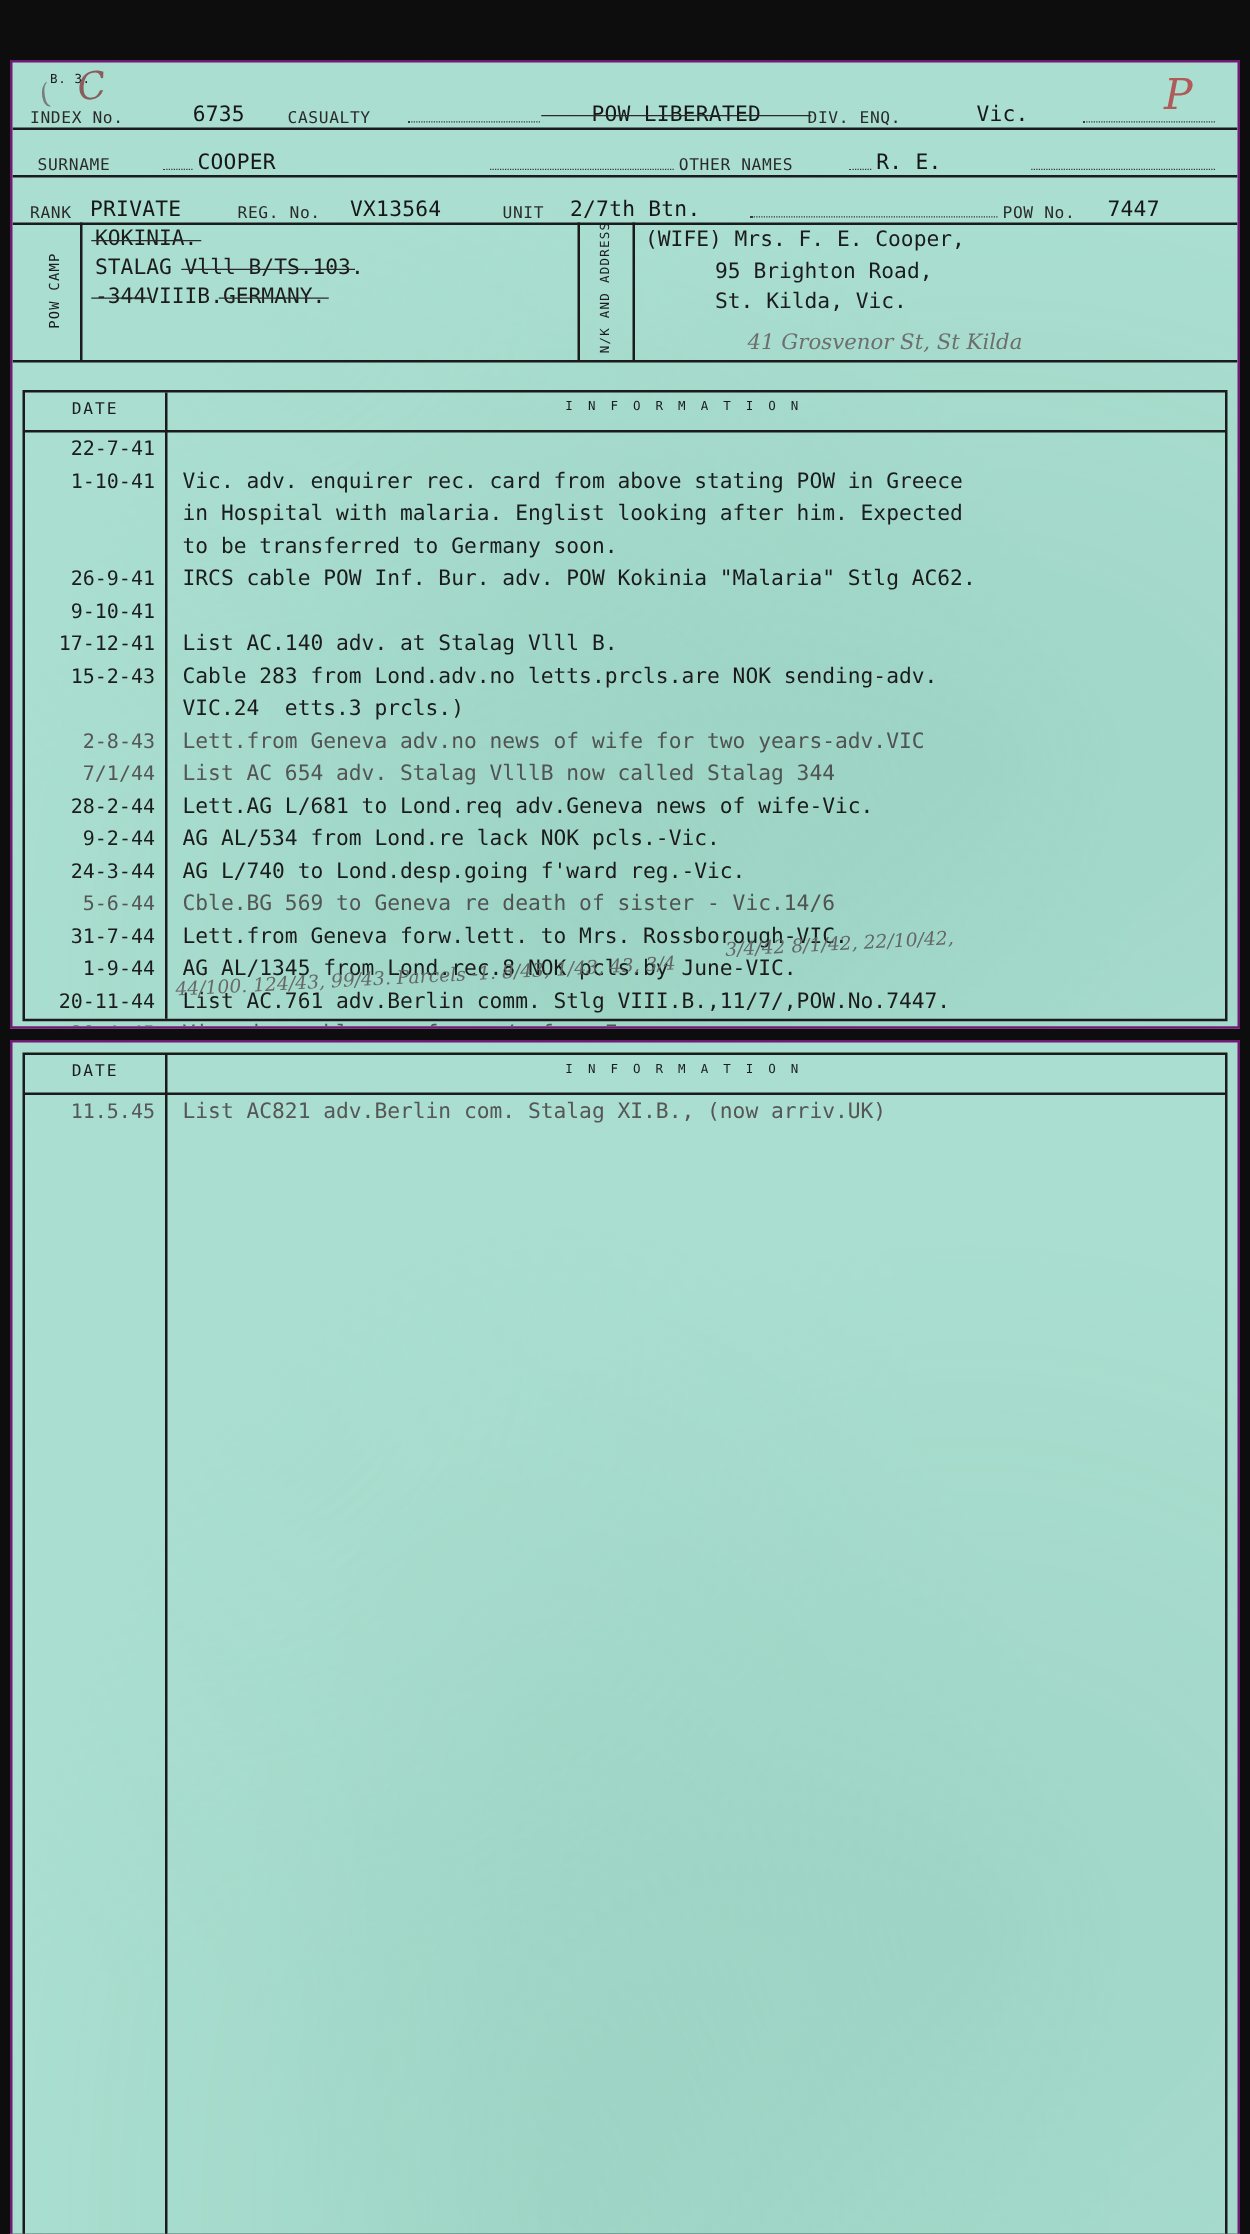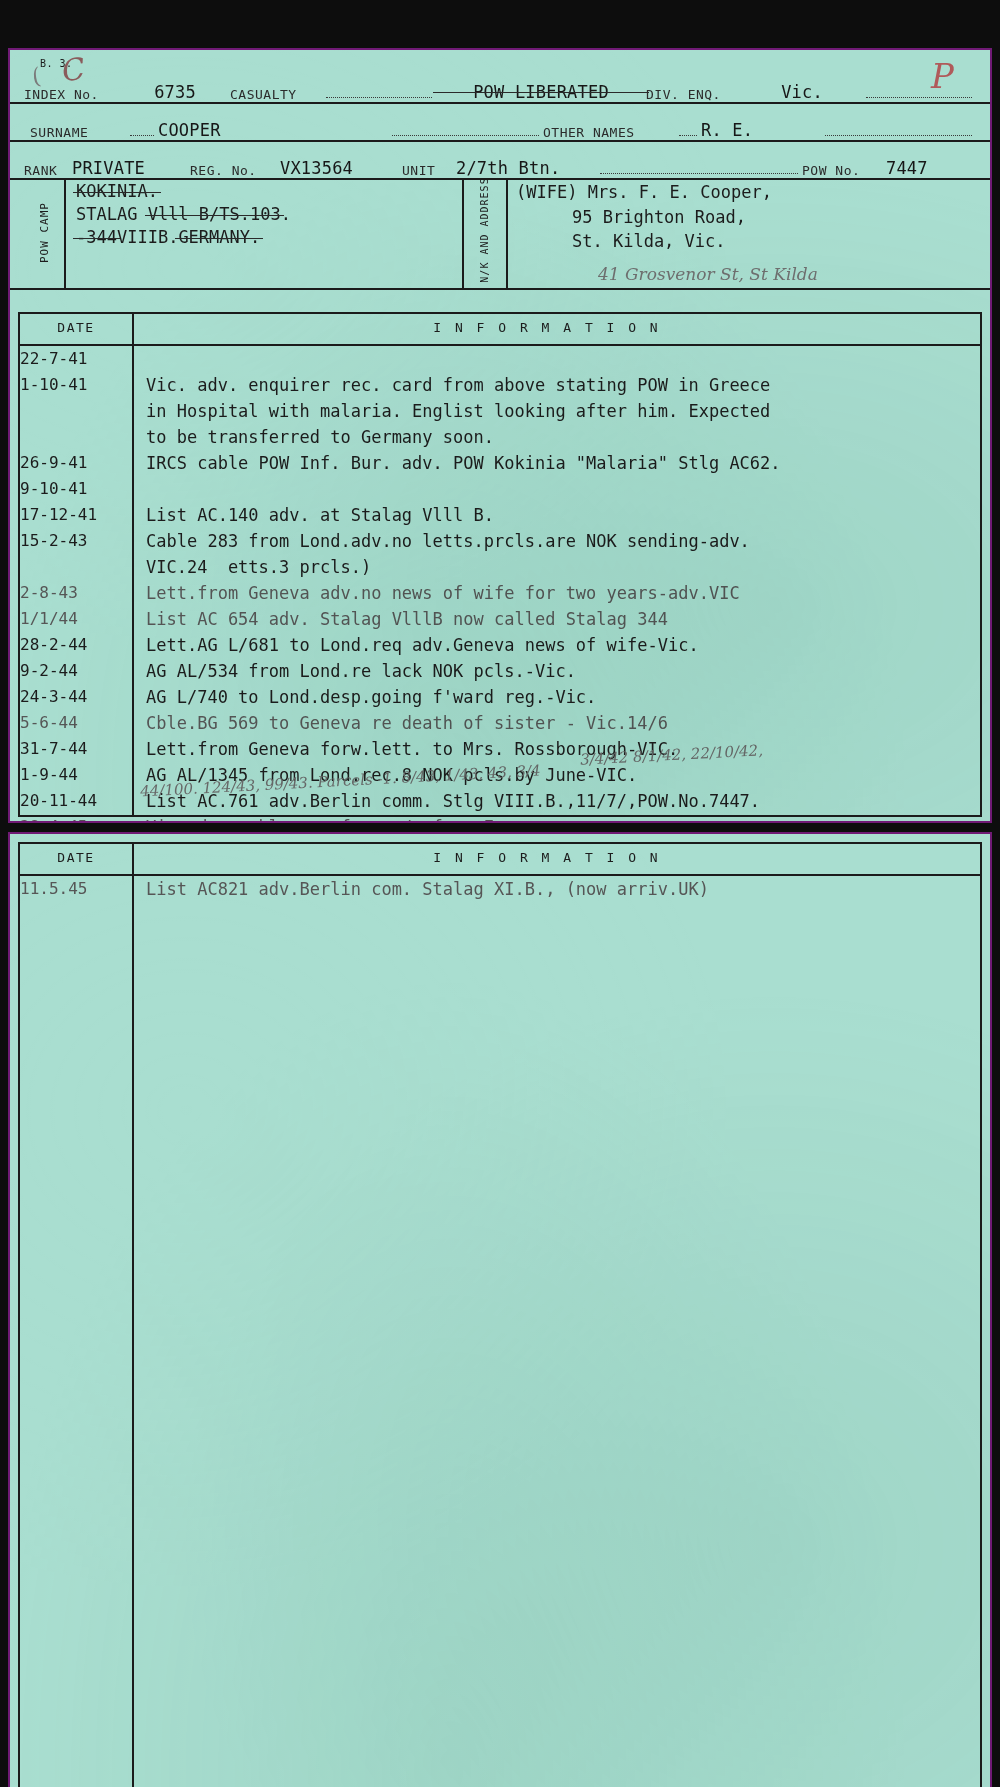--- a/index.html
+++ b/index.html
@@ -221,41 +221,42 @@
     left: 0; top: 6px;
     width: 112px;
     text-align: center;
     font-size: 13px;
     letter-spacing: 1.5px;
   }
   .tbl-head .info-h {
     position: absolute;
     left: 94px; right: 0; top: 6px;
     text-align: center;
-    font-size: 13px;
+    font-size: 10px;
     letter-spacing: 3px;
   }
   .col-div {
     position: absolute;
     left: 112px;
     top: 0;
     bottom: 0;
     border-left: 2px solid #1b1b1b;
   }
   .rows {
     position: relative;
   }
   .erow {
     display: flex;
     align-items: flex-start;
     min-height: 26px;
   }
   .erow .d {
     width: 112px;
     flex: 0 0 112px;
+    text-align: right;
     padding-right: 8px;
     box-sizing: border-box;
     font-size: 16px;
     line-height: 26px;
     white-space: nowrap;
   }
   .erow .t {
     flex: 1 1 auto;
     padding-left: 14px;
     font-size: 17px;
@@ -392,21 +393,21 @@
           </div>
           <div class="erow">
             <div class="d"></div>
             <div class="t center-ind">VIC.24  etts.3 prcls.)</div>
           </div>
           <div class="erow">
             <div class="d faded">2-8-43</div>
             <div class="t faded">Lett.from Geneva adv.no news of wife for two years-adv.VIC</div>
           </div>
           <div class="erow">
-            <div class="d faded">1/1/44</div>
+            <div class="d faded">7/1/44</div>
             <div class="t faded">List AC 654 adv. Stalag VlllB now called Stalag 344</div>
           </div>
           <div class="erow">
             <div class="d">28-2-44</div>
             <div class="t">Lett.AG L/681 to Lond.req adv.Geneva news of wife-Vic.</div>
           </div>
           <div class="erow">
             <div class="d">9-2-44</div>
             <div class="t">AG AL/534 from Lond.re lack NOK pcls.-Vic.</div>
           </div>

